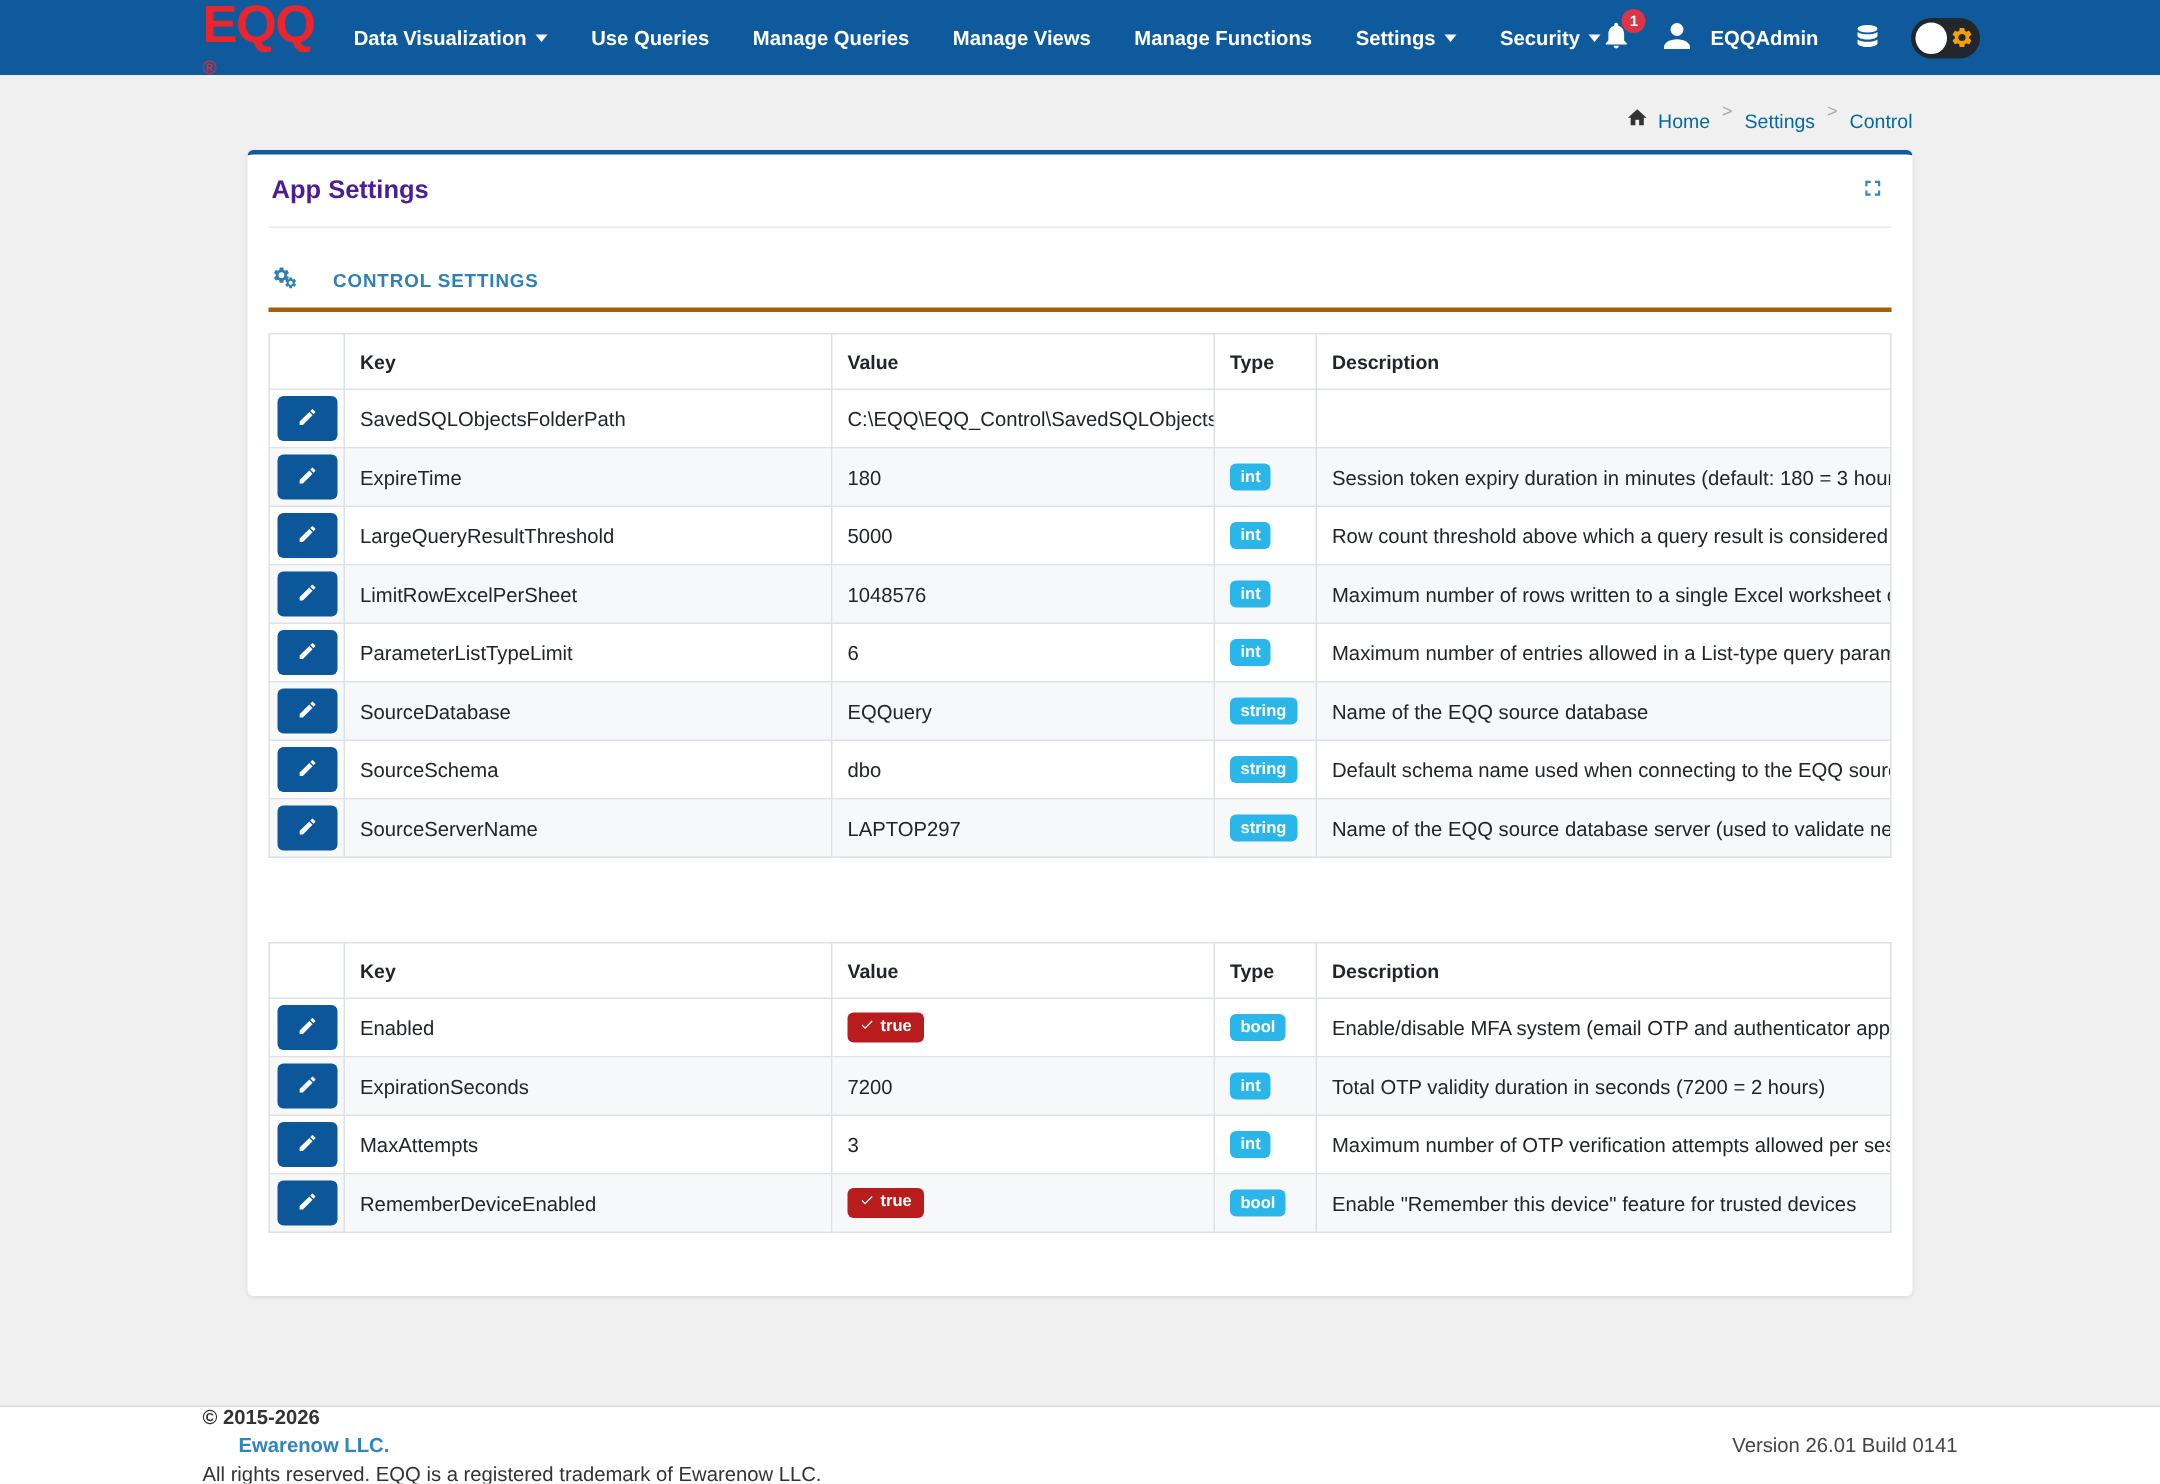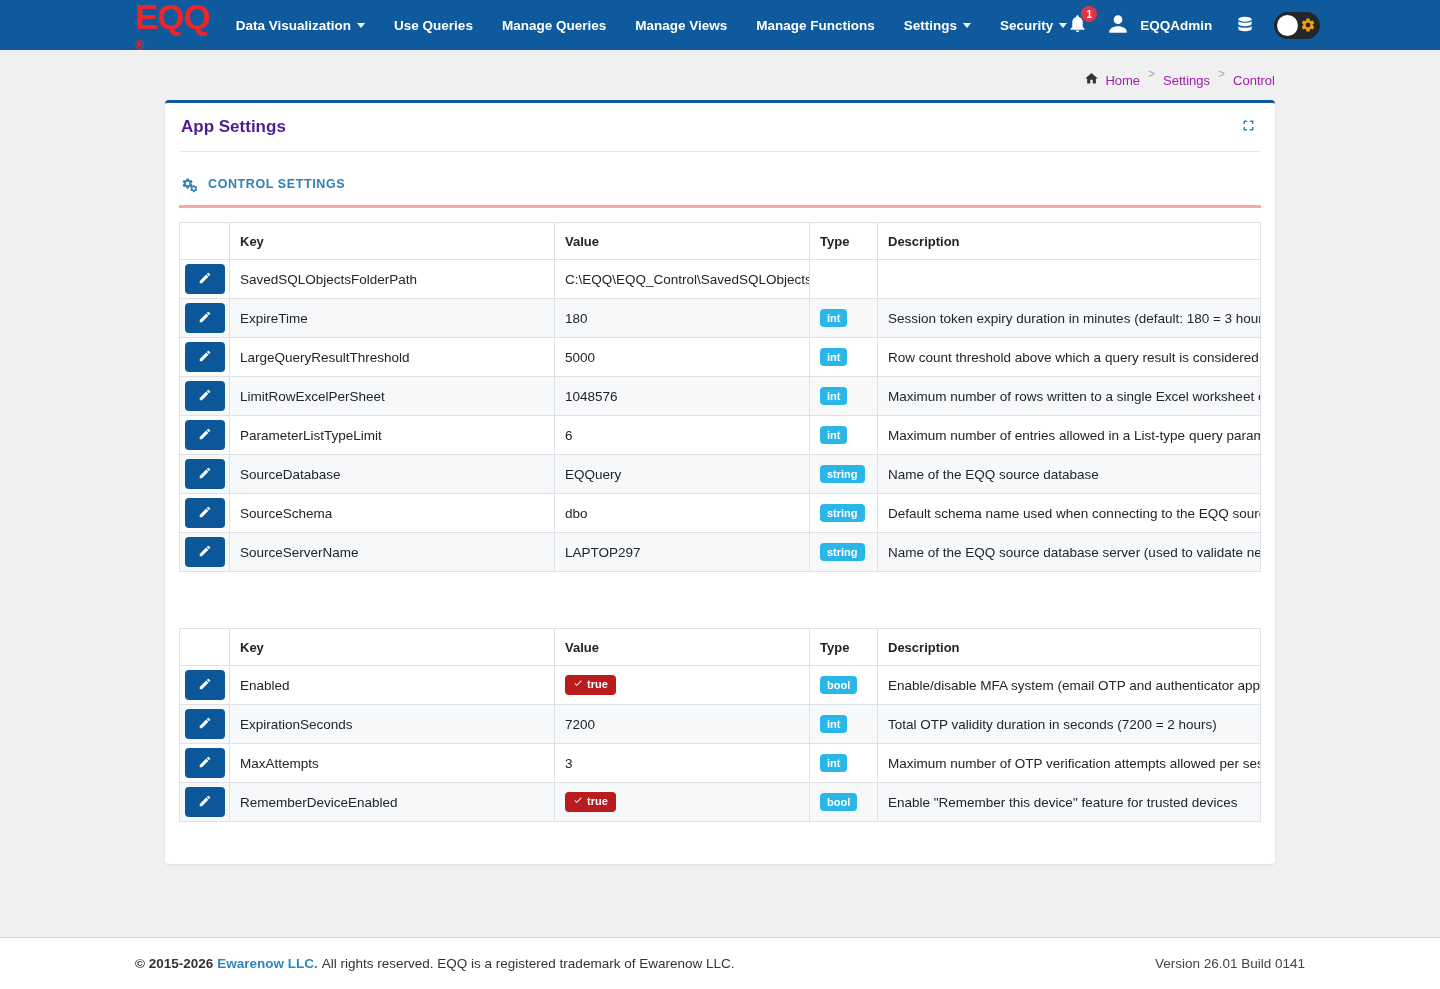--- a/index.html
+++ b/index.html
@@ -38,21 +38,21 @@
     display:flex; align-items:center; cursor:pointer; margin-left:2px;
   }
   .toggle-knob { width:21px; height:21px; background:#fff; border-radius:50%; position:absolute; left:3px; }
   .toggle-gear { position:absolute; right:4px; display:flex; }
 
   
   .breadcrumb-bar {
     height:48px; display:flex; align-items:center; justify-content:flex-end;
     padding-right:165px; gap:8px; flex-shrink:0;
   }
-  .crumb { color:#a21caf; font-size:13px; cursor:pointer;margin-top:12px; }
+  .crumb { color:#0369a1; font-size:13px; cursor:pointer;margin-top:12px; }
   .crumb.current { cursor:default; }
   .crumb-sep { color:#a9a9a9; font-size:12px; }
   .crumb-home { display:flex; align-items:center; gap:6px; }
 
   
   .main-area { flex:1; overflow:hidden; }
   .card {
     width:1110px; margin:2px auto 0; background:#fff; border-radius:4px;
     border-top:3px solid #0e5a9d; box-shadow:0 1px 3px rgba(0,0,0,0.08);
     padding:0 14px 42px;
@@ -60,22 +60,22 @@
   .card-head {
     display:flex; justify-content:space-between; align-items:center;
     padding:12px 2px 12px; border-bottom:1px solid #e9e9e9;
   }
   .card-title { font-size:17px; font-weight:700; color:#4c1d95; }
   .expand-btn { background:none; border:none; cursor:pointer; display:flex; padding:2px; }
 
   .section { margin-top:25px; }
   .section.mfa { margin-top:56px; }
   .section-head {
-    display:flex; align-items:flex-start; gap:9px; padding:0 2px 9px;
-    border-bottom:3px solid #fca5a5;
+    display:flex; align-items:center; gap:23px; padding:0 2px 9px;
+    border-bottom:3px solid #a16207;
   }
   .section-title { color:#2f7fb8; font-size:12.5px; font-weight:700; letter-spacing:0.6px; }
 
   table { width:100%; border-collapse:collapse; margin-top:14px; table-layout:fixed; }
   th, td { border:1px solid #dee2e6; padding:8px 10px; text-align:left; vertical-align:middle; }
   th { font-weight:700; font-size:13px; color:#212529; height:37px; }
   td { font-size:13.5px; height:37px; white-space:nowrap; overflow:hidden; }
   tbody tr:nth-child(even) { background:#f7f8f9; }
   col.c-edit { width:50px; }
   col.c-key { width:325px; }
@@ -94,23 +94,23 @@
     display:inline-flex; align-items:center; gap:4px; background:#b91c1c; color:#fff;
     font-size:11px; font-weight:700; padding:3px 8px; border-radius:4px; line-height:1.2;
   }
 
   
   .footer {
     height:52px; background:#fff; border-top:1px solid #d8d8d8; flex-shrink:0;
     display:flex; align-items:center; justify-content:space-between; padding:0 135px;
     font-size:13.5px; color:#333;
   }
-  .footer-left { display:flex; gap:4px; align-items:flex-start; white-space:nowrap; }
+  .footer-left { display:flex; gap:4px; align-items:flex-start; white-space:nowrap;flex-direction:column; }
   .copy-bold { font-weight:700; }
-  .company-link { color:#2e86c1; font-weight:700; cursor:pointer; }
+  .company-link { color:#2e86c1; font-weight:700; cursor:pointer;margin-left:24px; }
   .footer-version { color:#444;margin-left:12px; }
 </style>
 </head>
 <body>
 
 <header class="navbar">
   <div class="logo">
     <span class="logo-text">EQQ</span>
     <span class="logo-reg">®</span>
   </div>

